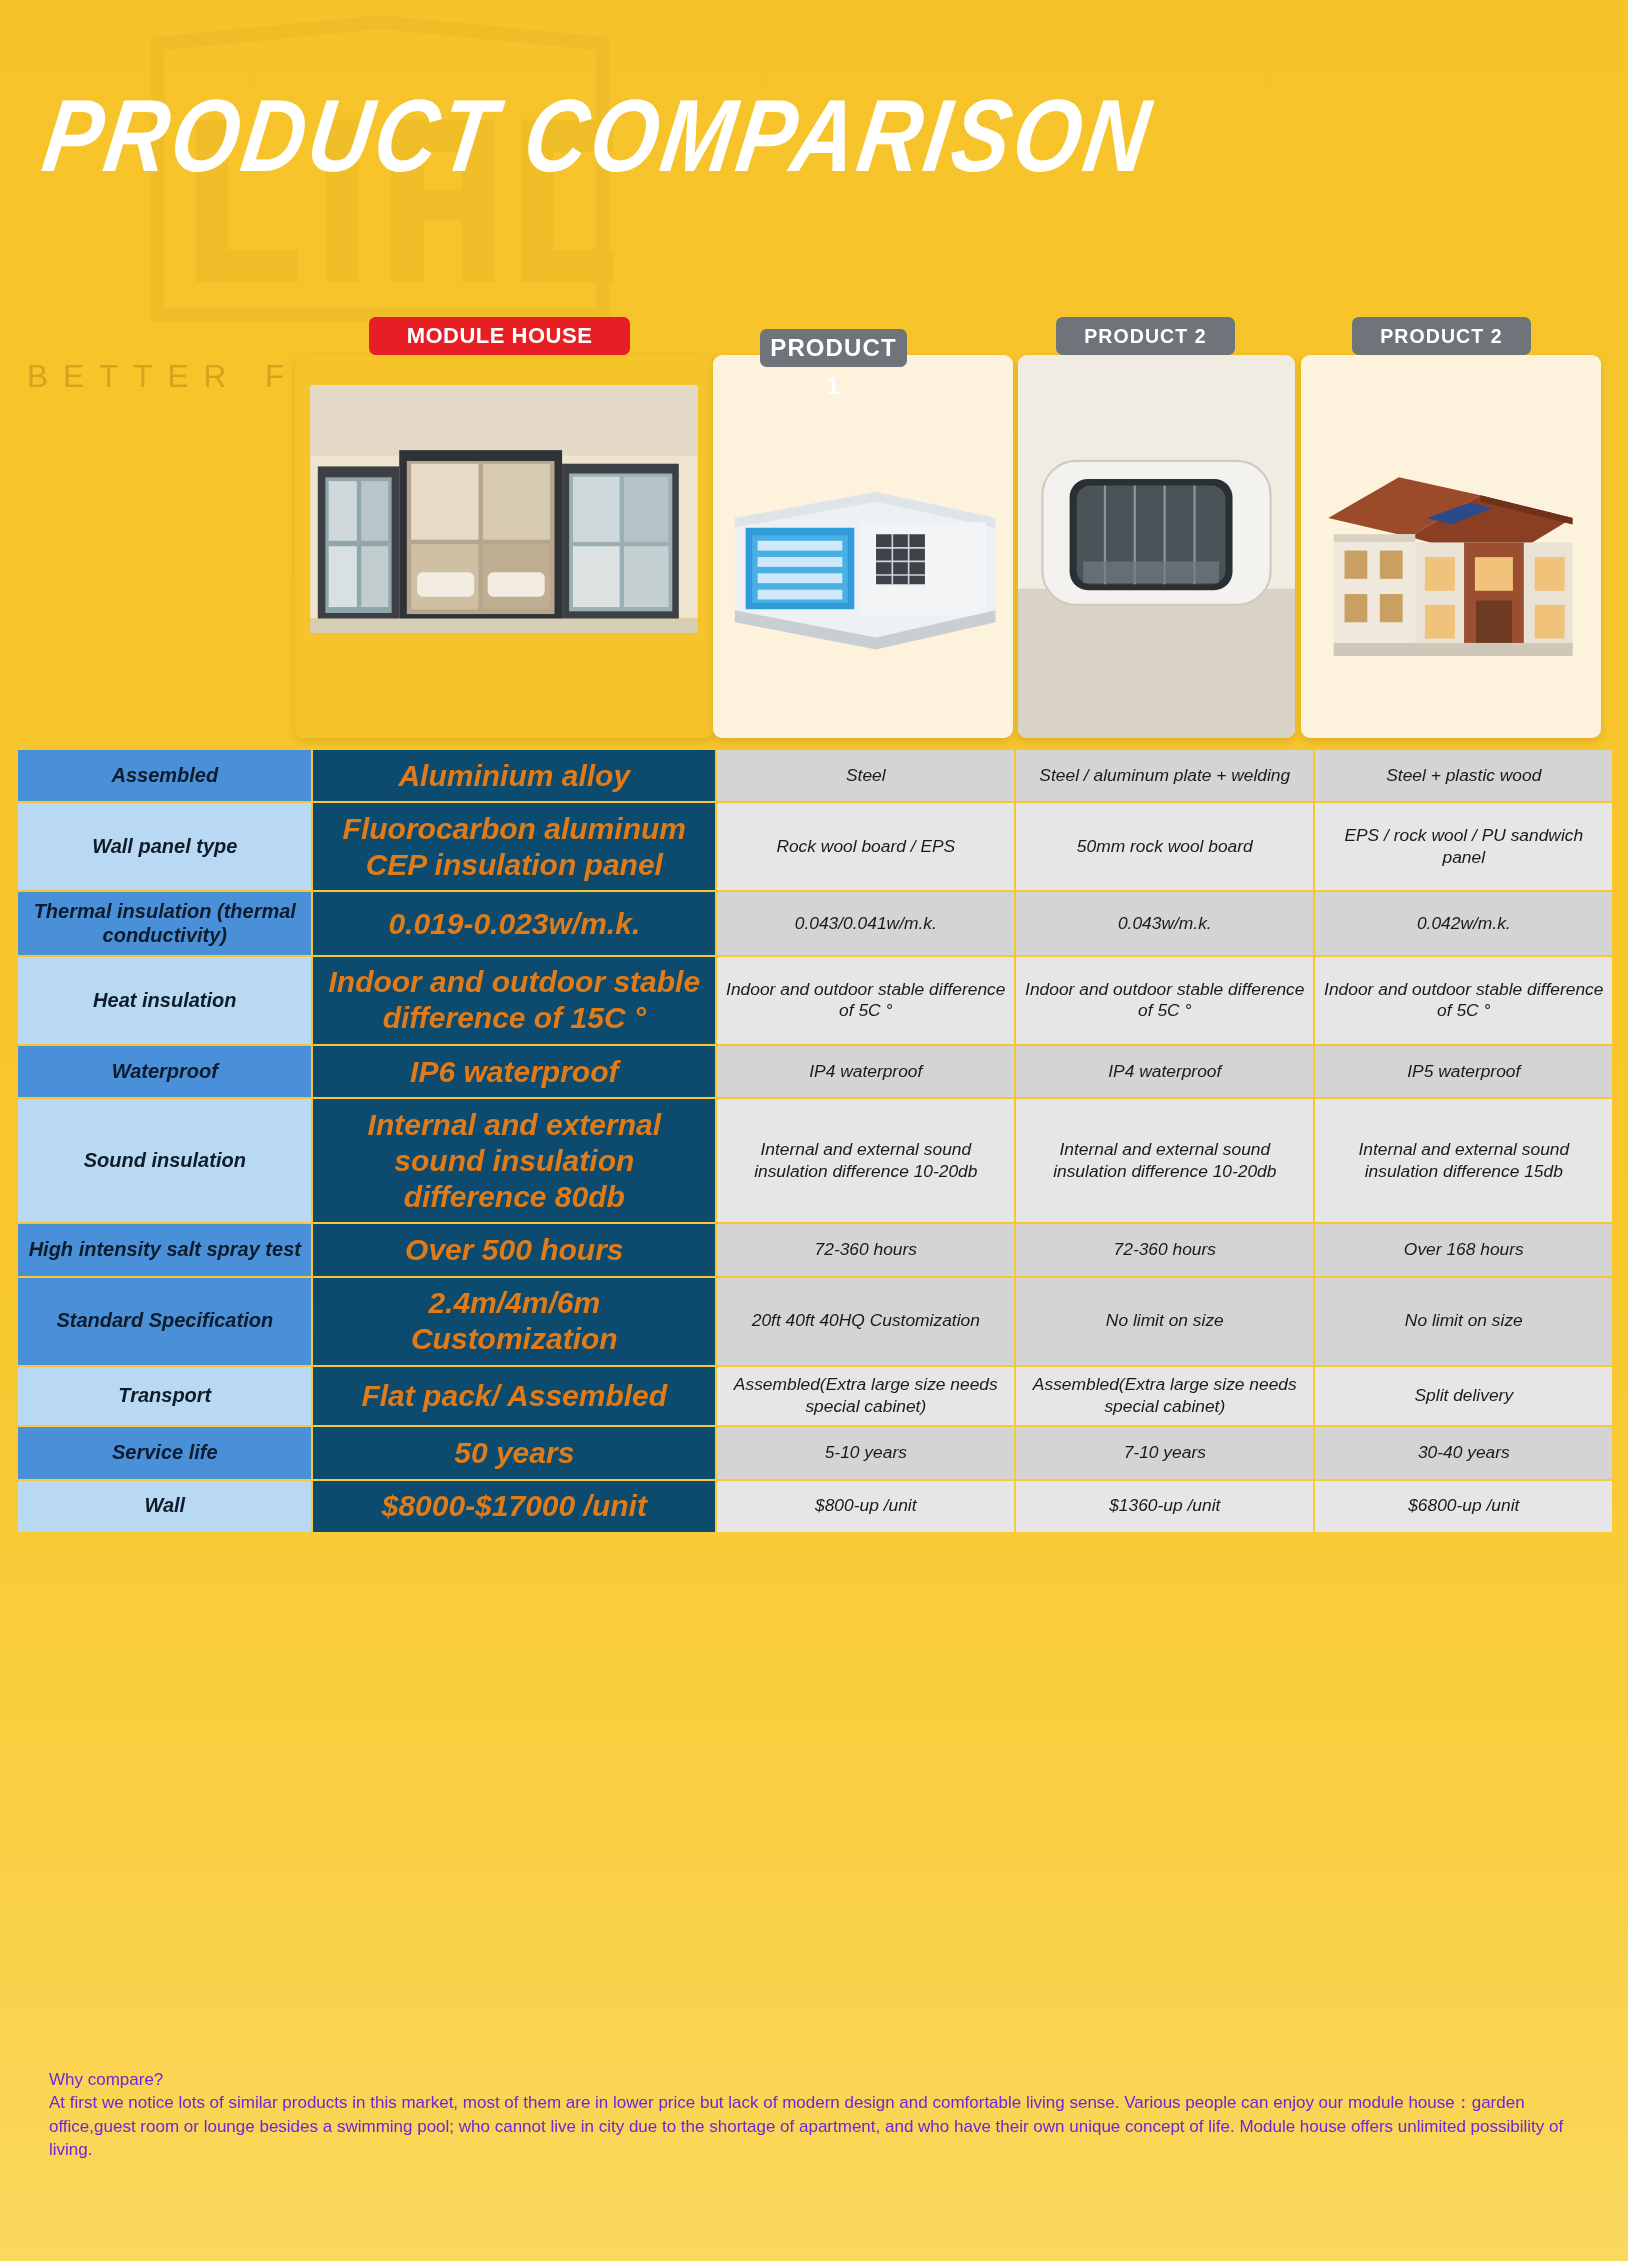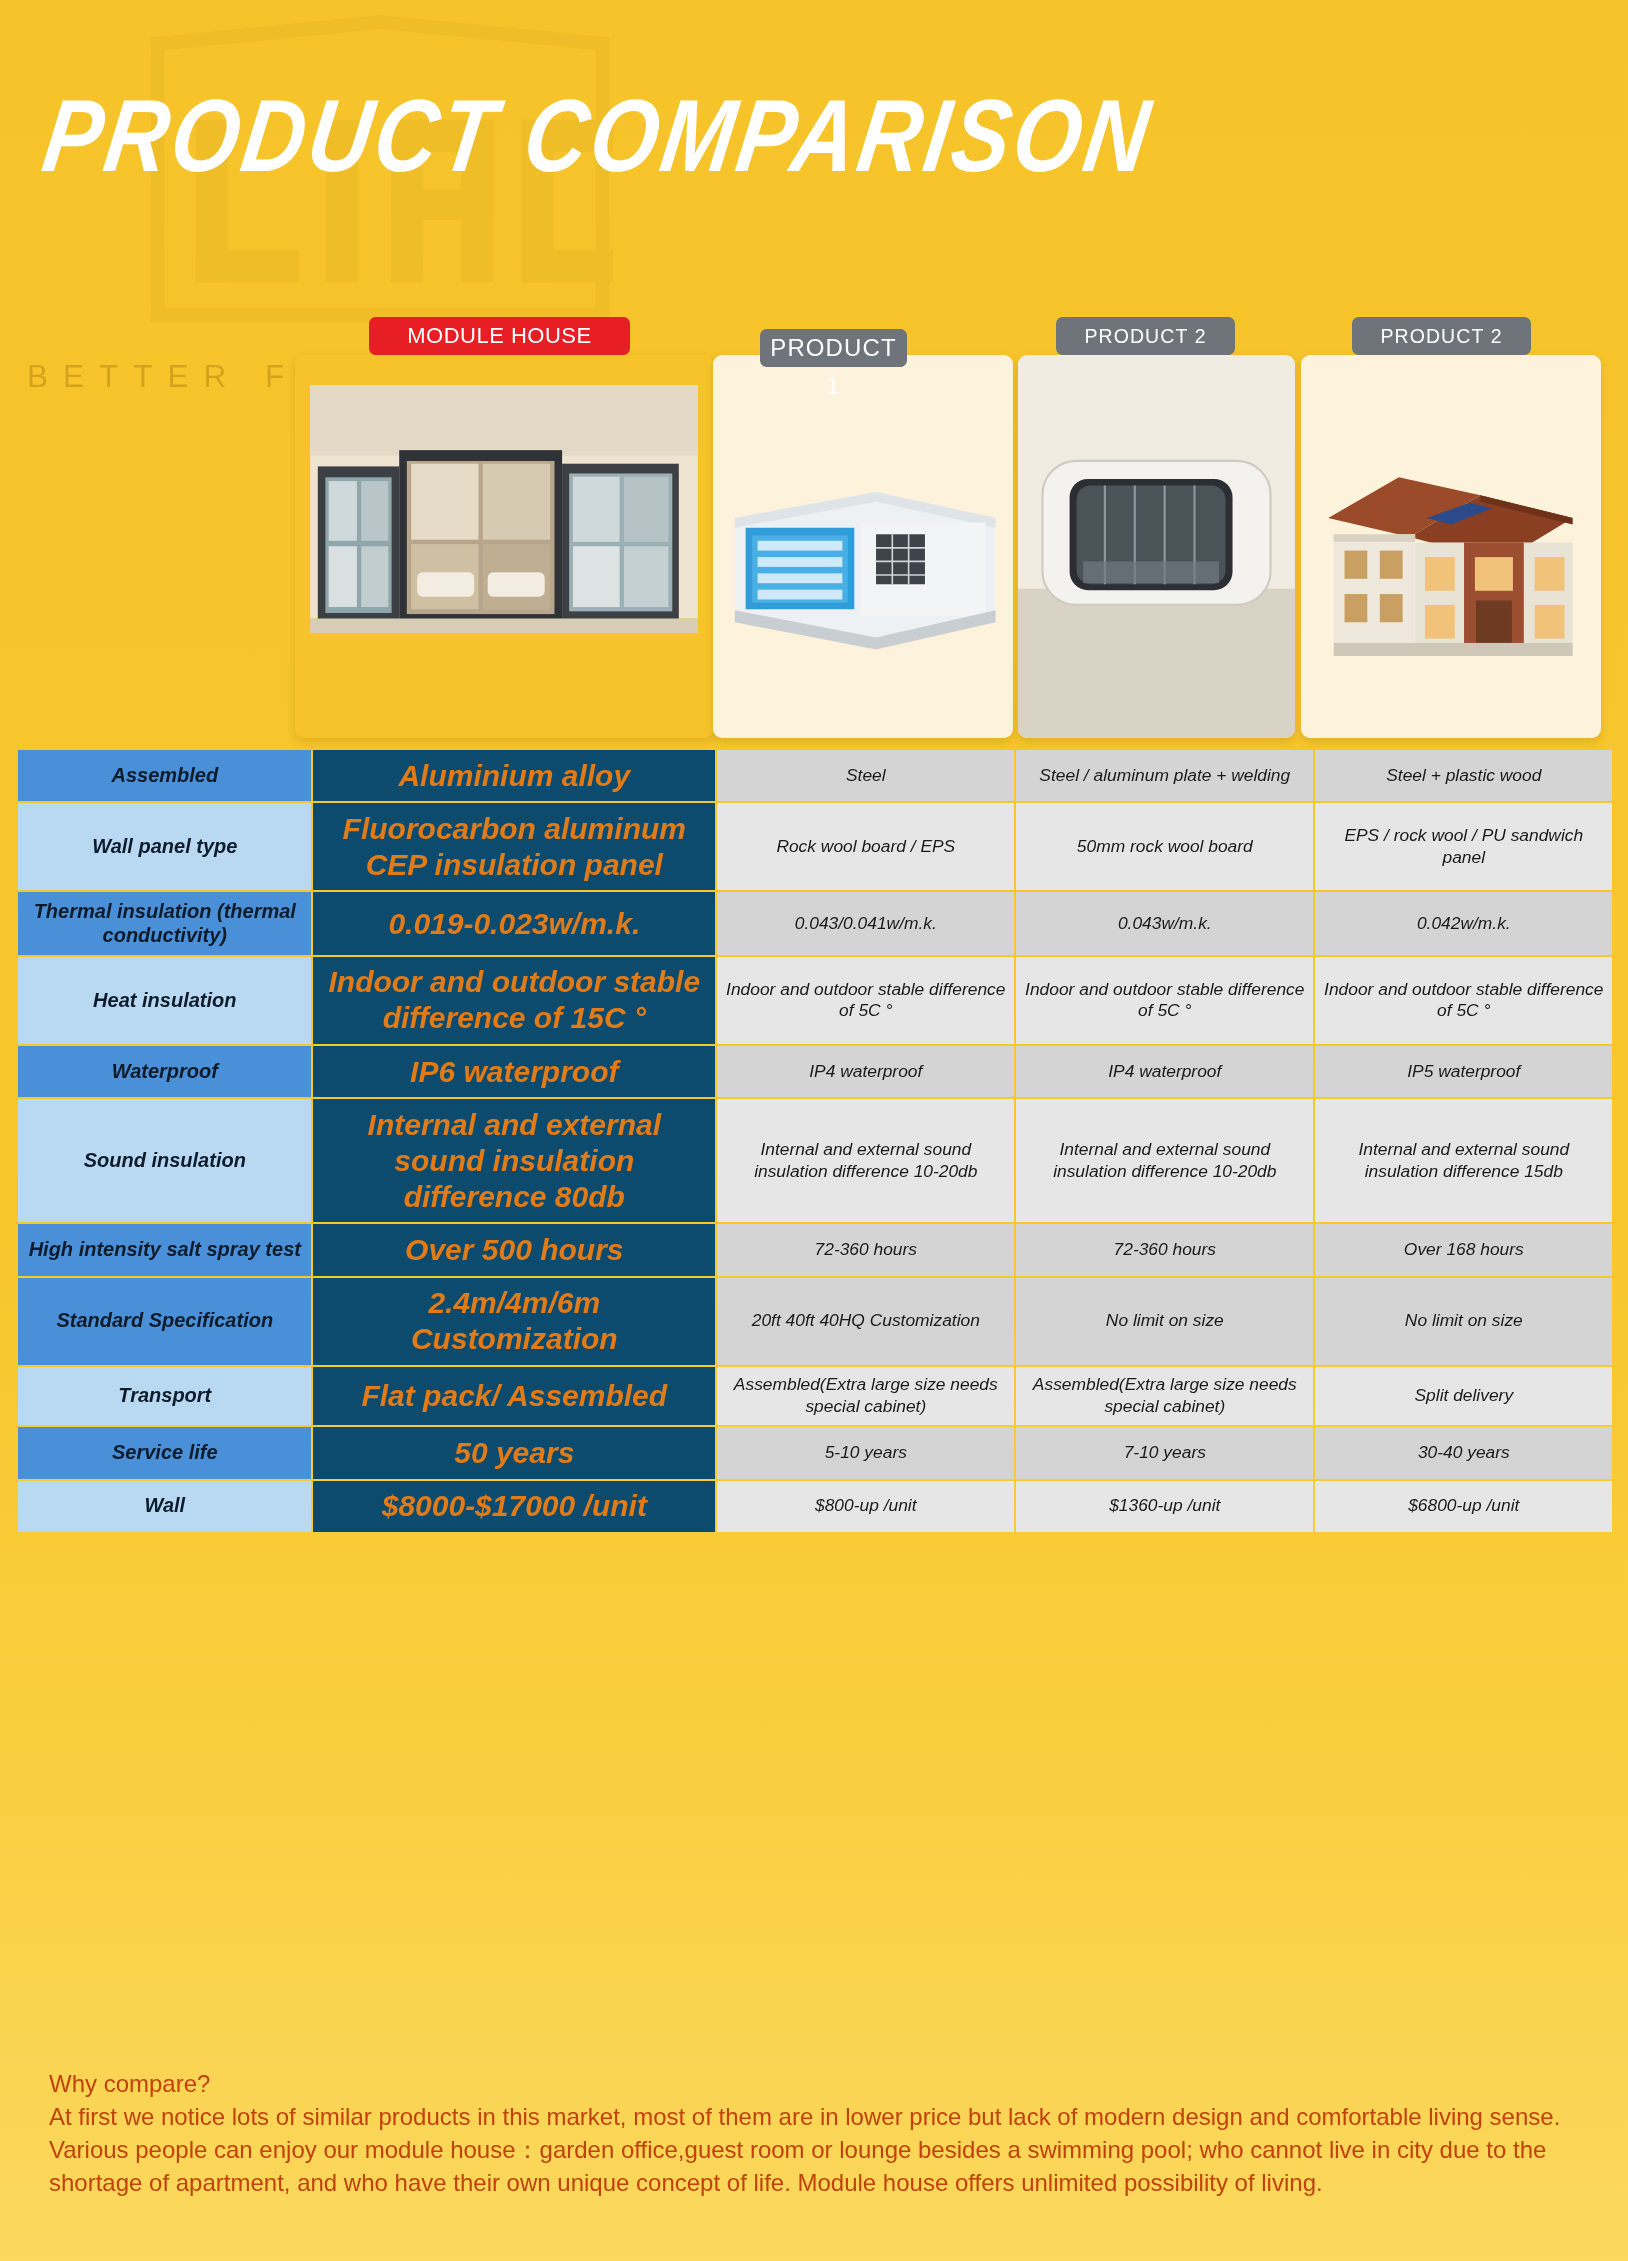--- a/index.html
+++ b/index.html
@@ -74,21 +74,21 @@
 
   .badge {
     position: absolute;
     top: 24.4px;
     height: 38px;
     line-height: 38px;
     text-align: center;
     border-radius: 6.5px;
     color: #ffffff;
     font-size: 22px;
-    font-weight: 400;
+    font-weight: 700;
     z-index: 5;
   }
   .badge.main {
     left: 369px; width: 261px;
     background: #e81e25;
     letter-spacing: 0.5px;
   }
   .badge.grey1 { left: 760px; width: 147px; background: #6e7479; font-size: 24px; letter-spacing: 1.1px; margin-top: 12px; }
   .badge.grey2 { left: 1056px; width: 179px; background: #6e7479; font-size: 19.5px; letter-spacing: 1.1px; }
   .badge.grey3 { left: 1352px; width: 179px; background: #6e7479; font-size: 19.5px; letter-spacing: 1.1px; }
@@ -136,22 +136,22 @@
     text-align: center;
   }
   td.plain { background: #d4d4d4; font-size: 17.4px; line-height: 1.25; }
   td.plain.alt { background: #e6e6e6; }
 
   
   .footer {
     position: absolute;
     left: 49px; top: 2068px;
     width: 1536px;
-    color: #c2410c;
-    font-size: 24px;
+    color: #6d28d9;
+    font-size: 17px;
     line-height: 1.37;
   }
   .footer .q { display: block; }
 </style>
 </head>
 <body>
 
 <div class="watermark">
   <svg viewBox="0 0 1320 700" width="716" height="380" aria-hidden="true">
     <path d="M250 60 L660 20 L1070 60 L1070 560 L250 560 Z" fill="none" stroke="#c58f16" stroke-width="26"></path>

